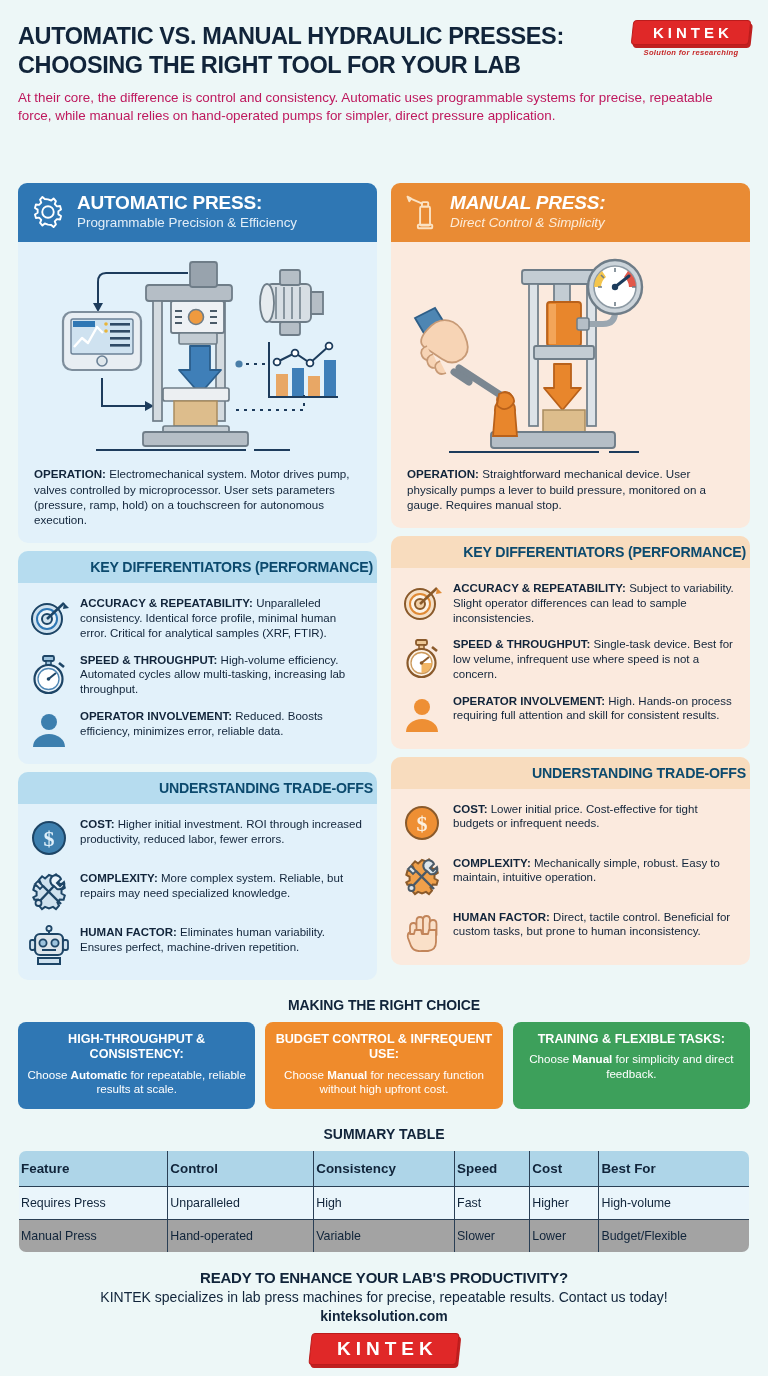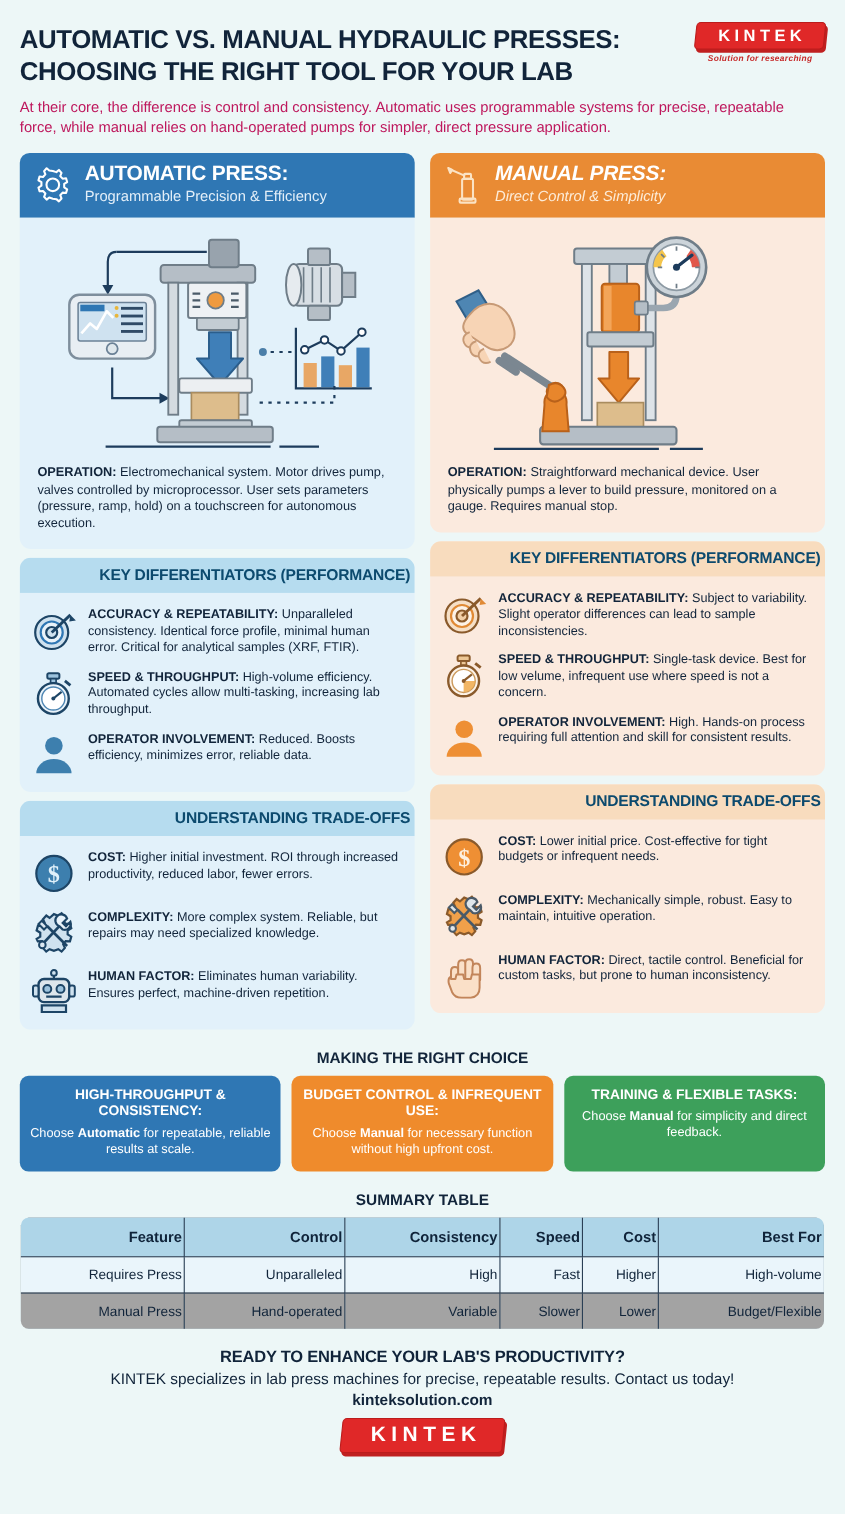--- a/index.html
+++ b/index.html
@@ -36,21 +36,21 @@
     display: block;
   }
   .logo-badge span { display: inline-block; transform: skewX(6deg); }
   .logo-tag {
     margin-top: 3px; font-size: 7.6px; color: #c62828; font-style: italic;
     font-weight: bold; letter-spacing: 0.3px;
   }
 
   
   .columns { display: flex; gap: 14px; margin-top: 14px; }
-  .col { width: 359px; display: flex; flex-direction: column; gap: 8px; }
+  .col { width: 359px; display: flex; flex-direction: column; gap: 8px; margin-top: 44px; }
 
   .cap {
     border-radius: 9px 9px 0 0; padding: 10px 12px 11px 12px;
     display: flex; align-items: center; gap: 11px; color: #fff;
   }
   .cap.blue { background: #2f77b4; }
   .cap.orange { background: #e98b34; font-style: italic; }
   .cap-icon { width: 36px; height: 36px; flex: 0 0 36px; }
   .cap-txt-main { font-size: 19px; font-weight: bold; line-height: 1.05; letter-spacing: -0.2px; }
   .cap-txt-sub  { font-size: 13.4px; line-height: 1.2; margin-top: 2px; }
@@ -94,21 +94,21 @@
   .choice.c2 { background: #ef8b2c; }
   .choice.c3 { background: #3da05b; }
   .choice-h { font-size: 12.6px; font-weight: bold; line-height: 1.22; }
   .choice-b { font-size: 11.6px; line-height: 1.26; margin-top: 5px; }
   .choice-b b { font-weight: bold; }
 
   
   .tbl-title { text-align: center; font-weight: bold; font-size: 14px; margin: 17px 0 8px 0; }
   table { width: 100%; border-collapse: collapse; border: 1.3px solid #2a3f55;
           border-radius: 8px; overflow: hidden; }
-  th, td { border: 1.1px solid #2a3f55; text-align: right; font-size: 12.4px;
+  th, td { border: 1.1px solid #2a3f55; text-align: left; font-size: 12.4px;
            padding: 9px 2px; color: #10243a; }
   th { background: #aed5e8; font-weight: bold; font-size: 13.4px; padding: 10px 2px; }
   tr.r-auto td { background: #eaf5fb; }
   tr.r-man  td { background: #a3a3a3; }
 
   
   .footer { text-align: center; margin-top: 16px; }
   .f1 { font-size: 15px; font-weight: bold; letter-spacing: -0.2px; }
   .f2 { font-size: 14px; margin-top: 3px; }
   .f3 { font-size: 14px; font-weight: bold; margin-top: 3px; }

